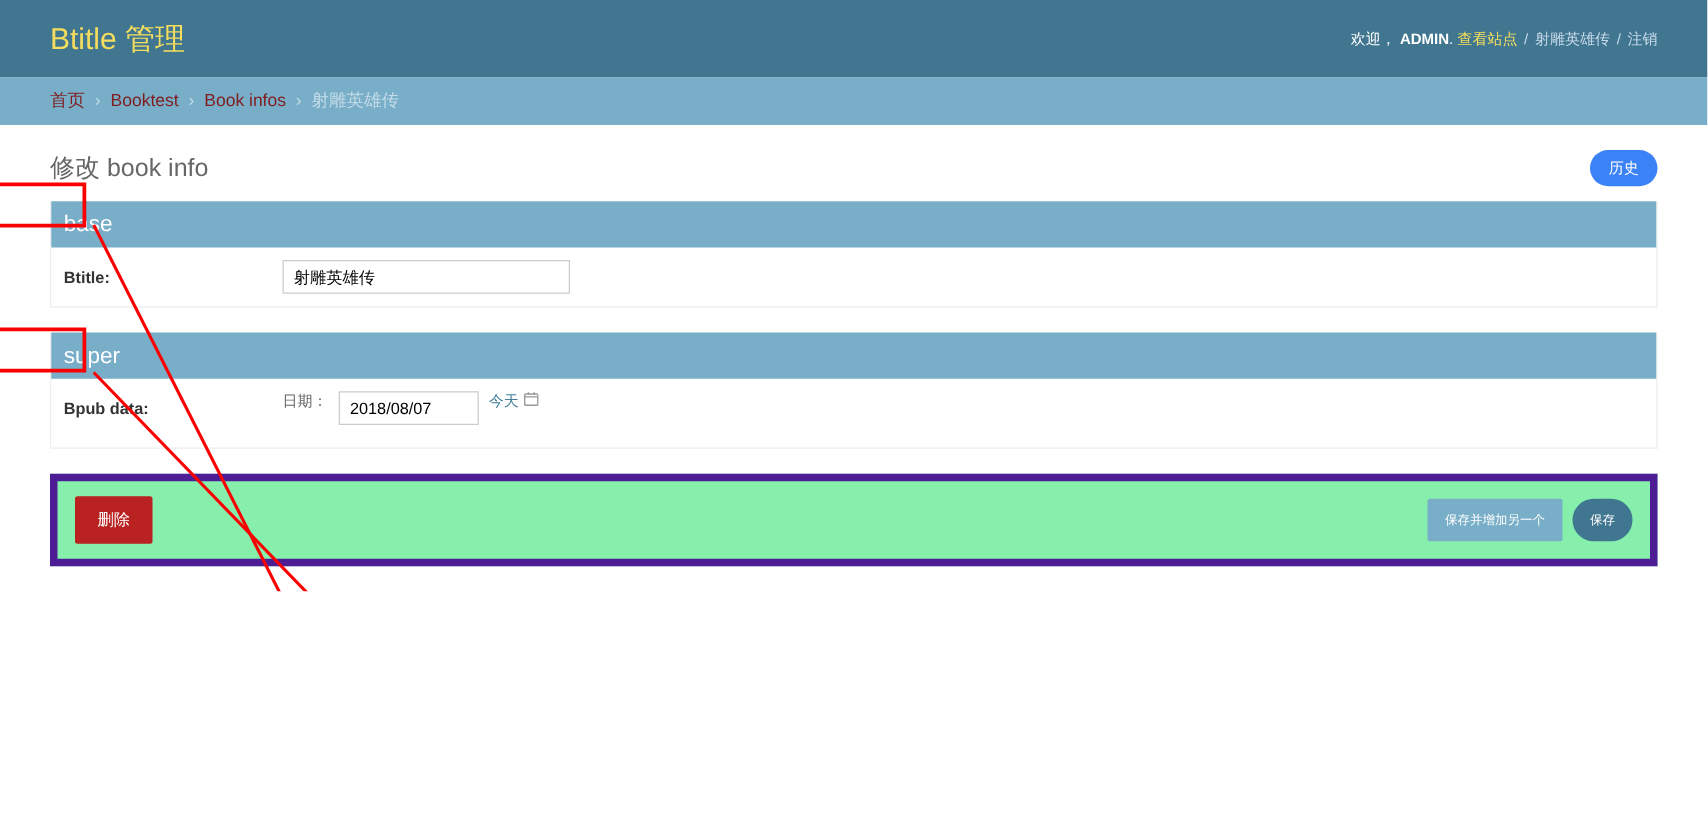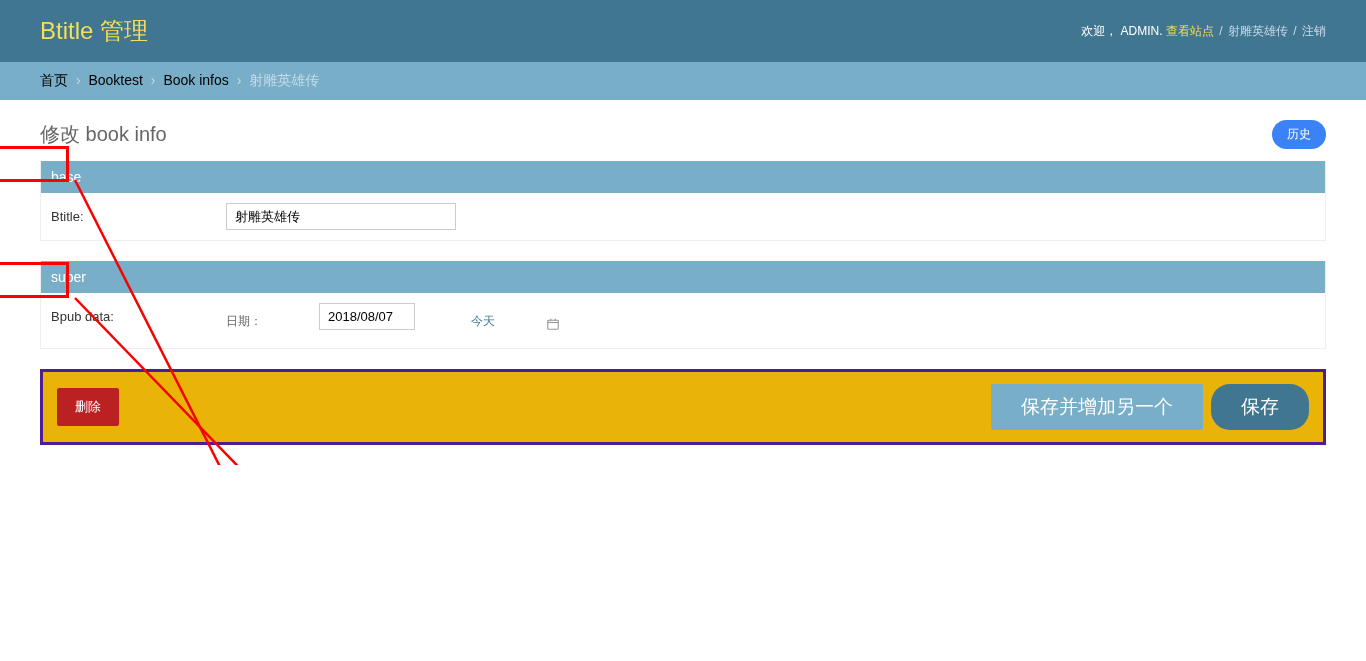--- a/index.html
+++ b/index.html
@@ -2,54 +2,54 @@
 <html><head>
   <meta charset="utf-8">
   <style>
     * { margin: 0; padding: 0; box-sizing: border-box; }
     body { font-family: "Segoe UI", "Helvetica", Arial, sans-serif; font-size: 14px; color: #333; background: #fff; }
     
     #header { background: #417690; color: #fff; padding: 15px 40px; display: flex; justify-content: space-between; align-items: center; }
     #branding { font-size: 24px; color: #f5dd5d; font-weight: 300; }
     #user-tools { font-size: 12px; color: #fff; }
     #user-tools .welcome { color: #fff; }
-    #user-tools strong { font-weight: normal; }
+    #user-tools strong { font-weight: bold; }
     #user-tools a { color: #c9daeb; text-decoration: none; margin-top: 34px; }
     #user-tools a.yellow { color: #f5dd5d; }
     #user-tools .sep { color: #c9daeb; margin: 0 2px; }
     
     .breadcrumbs { background: #79aec8; padding: 10px 40px; color: #c4dce8; font-size: 14px; }
-    .breadcrumbs a { color: #000000; text-decoration: none; }
+    .breadcrumbs a { color: #7f1d1d; text-decoration: none; }
     .breadcrumbs .divider { margin: 0 4px; color: #c4dce8; }
     
     #content { padding: 20px 40px; position: relative; }
     .content-header { display: flex; justify-content: space-between; align-items: center; margin-bottom: 12px; }
     #content h1 { font-size: 20px; font-weight: 300; color: #666; }
     
     .historylink { background: #3b82f6; color: #fff; padding: 6px 15px; border-radius: 15px; text-decoration: none; font-size: 12px; }
     
     .module { margin-bottom: 20px; border: 1px solid #eee; border-top: none; }
-    .module h2 { background: #79aec8; color: #fff; padding: 8px 10px; font-size: 14px; font-weight: 400; }
+    .module h2 { background: #79aec8; color: #fff; padding: 8px 10px; font-size: 18px; font-weight: 400; }
     .form-row { padding: 10px 10px; border-bottom: 1px solid #eee; display: flex; align-items: flex-start; }
     .form-row:last-child { border-bottom: none; }
-    .form-row > label { width: 175px; font-size: 13px; font-weight: 400; color: #333; padding-top: 6px; }
+    .form-row > label { width: 175px; font-size: 13px; font-weight: 700; color: #333; padding-top: 6px; }
     .field-content { flex: 1; }
     
     input[type="text"] { border: 1px solid #ccc; padding: 5px 8px; font-size: 13px; width: 230px; }
-    input.date, input.time { width: 96px; }
+    input.date, input.time { width: 112px; }
     
-    .datetime-row { display: flex; align-items: flex-end; margin-bottom: 8px; gap: 48px; }
+    .datetime-row { display: flex; align-items: flex-start; margin-bottom: 8px; }
     .datetime-row label { width: 45px; font-size: 12px; color: #666; }
     .help-link { color: #447e9b; font-size: 12px; margin-left: 8px; text-decoration: none; }
     .icon-inline { color: #999; margin-left: 4px; font-size: 12px; display: inline-flex; align-items: center; }
     
-    .submit-row { background: #eab308; padding: 12px 14px; border: 3px solid #4c1d95; display: flex; align-items: center; }
+    .submit-row { background: #86efac; padding: 12px 14px; border: 6px solid #4c1d95; display: flex; align-items: center; }
     .deletelink { background: #ba2121; color: #fff; padding: 10px 18px; text-decoration: none; font-size: 13px; border-radius: 2px; }
     .submit-row .spacer { flex: 1; }
-    .btn { background: #79aec8; color: #fff; border: none; padding: 10px 30px; font-size: 19px; margin-left: 8px; border-radius: 2px; cursor: pointer; font-family: Liberation Serif, serif; }
+    .btn { background: #79aec8; color: #fff; border: none; padding: 10px 14px; font-size: 10px; margin-left: 8px; border-radius: 2px; cursor: pointer; font-family: Liberation Serif, serif; }
     .btn.default { background: #417690; border-radius: 19px; }
     
     .annotation-box { position: absolute; border: 3px solid #fa0000; pointer-events: none; }
     .annotation-label { position: absolute; color: #fa0000; font-size: 22px; font-family: "SimSun", serif; pointer-events: none; }
     svg.arrows { position: absolute; left: 0; top: 0; pointer-events: none; }
   </style>
 </head>
 <body>
 
 <div id="header">

